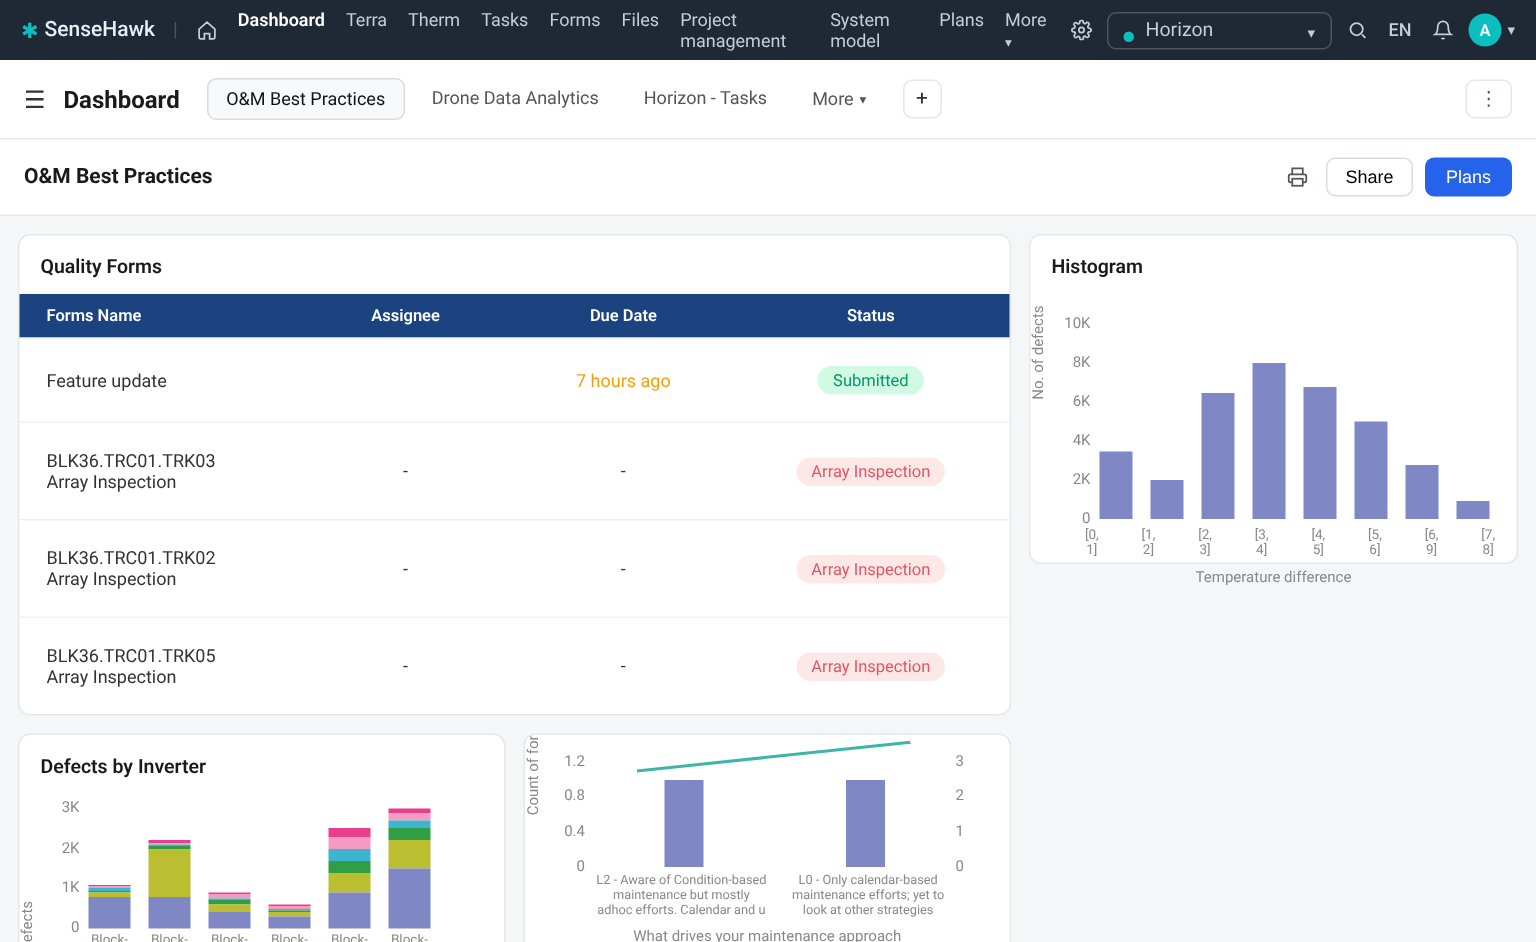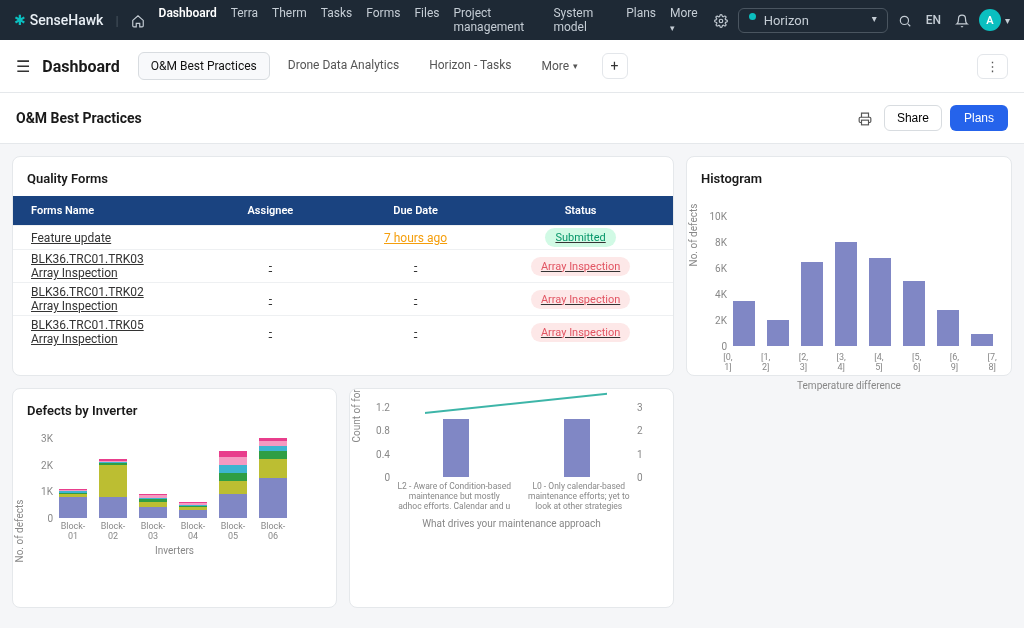--- a/index.html
+++ b/index.html
@@ -8,21 +8,21 @@
 
 .topnav { background: #1e2935; color: #c5cdd5; height: 40px; display: flex; align-items: center; padding: 0 14px; gap: 6px; }
 .logo { display: flex; align-items: center; gap: 4px; color: #e8eef4; font-weight: 500; font-size: 14px; }
 .logo-mark { color: #0bbfc0; font-size: 14px; }
 .nav-sep { color: #4a5560; margin: 0 6px; }
 .home-ic { color: #c5cdd5; }
 .topnav-links { display: flex; gap: 14px; margin-left: 8px; font-size: 12px; }
 .topnav-links .link { color: #c5cdd5; cursor: pointer; }
 .topnav-links .link.active { color: #fff; font-weight: 600; }
 .topnav-spacer { flex: 1; }
-.asset-sel { border: 1px solid #4a5560; border-radius: 6px; padding: 4px 10px; display: flex; align-items: flex-start; gap: 8px; min-width: 150px; cursor: pointer; }
+.asset-sel { border: 1px solid #4a5560; border-radius: 6px; padding: 4px 10px; display: flex; align-items: flex-end; gap: 8px; min-width: 150px; cursor: pointer; }
 .asset-sel .dot { width: 7px; height: 7px; background: #0bbfc0; border-radius: 50%; }
 .asset-sel .chev { margin-left: auto; font-size: 10px; }
 .top-ic { cursor: pointer; color: #c5cdd5; font-size: 14px; padding: 0 4px; }
 .lang { font-size: 12px; font-weight: 500; }
 .avatar { width: 22px; height: 22px; border-radius: 50%; background: #0bbfc0; color: #fff; display: flex; align-items: center; justify-content: center; font-size: 11px; font-weight: 600; }
 .avwrap { display: flex; align-items: center; gap: 4px; cursor: pointer; }
 .avwrap .chev { font-size: 10px; color: #c5cdd5; }
 
 
 .subhead { background: #fff; border-bottom: 1px solid #e5e8eb; padding: 12px 16px; display: flex; align-items: center; gap: 12px; }
@@ -47,21 +47,21 @@
 .content { padding: 12px; display: grid; grid-template-columns: 662px 326px; gap: 12px; }
 .card { background: #fff; border: 1px solid #e5e8eb; border-radius: 8px; }
 .card-title { font-weight: 600; font-size: 13px; padding: 14px 14px 10px; }
 
 
 .qftable { width: 100%; }
 .qfhead { background: #1a4380; color: #fff; font-size: 11px; font-weight: 600; display: grid; grid-template-columns: 28% 22% 22% 28%; }
 .qfhead > div { padding: 8px 12px; text-align: center; }
 .qfhead > div:first-child { text-align: left; padding-left: 18px; }
 .qfrow { display: grid; grid-template-columns: 28% 22% 22% 28%; border-top: 1px solid #eef0f2; }
-.qfrow > div { padding: 2px 12px; font-size: 12px; color: #333; display: flex; align-items: center; text-decoration: underline; }
+.qfrow > div { padding: 18px 12px; font-size: 12px; color: #333; display: flex; align-items: center; }
 .qfrow > div:first-child { padding-left: 18px; }
 .qfrow .due { color: #f59e0b; }
 .qfrow .assignee, .qfrow .duecell, .qfrow .stcell { justify-content: center; }
 .badge { padding: 3px 10px; border-radius: 12px; font-size: 11px; }
 .badge.green { background: #d1fae5; color: #059669; }
 .badge.pink  { background: #fde8e8; color: #e25563; }
 
 
 .histogram { height: 220px; }
 .chart-area { position: relative; height: 150px; margin: 0 14px 4px 46px; display: flex; align-items: flex-end; gap: 12px; }

